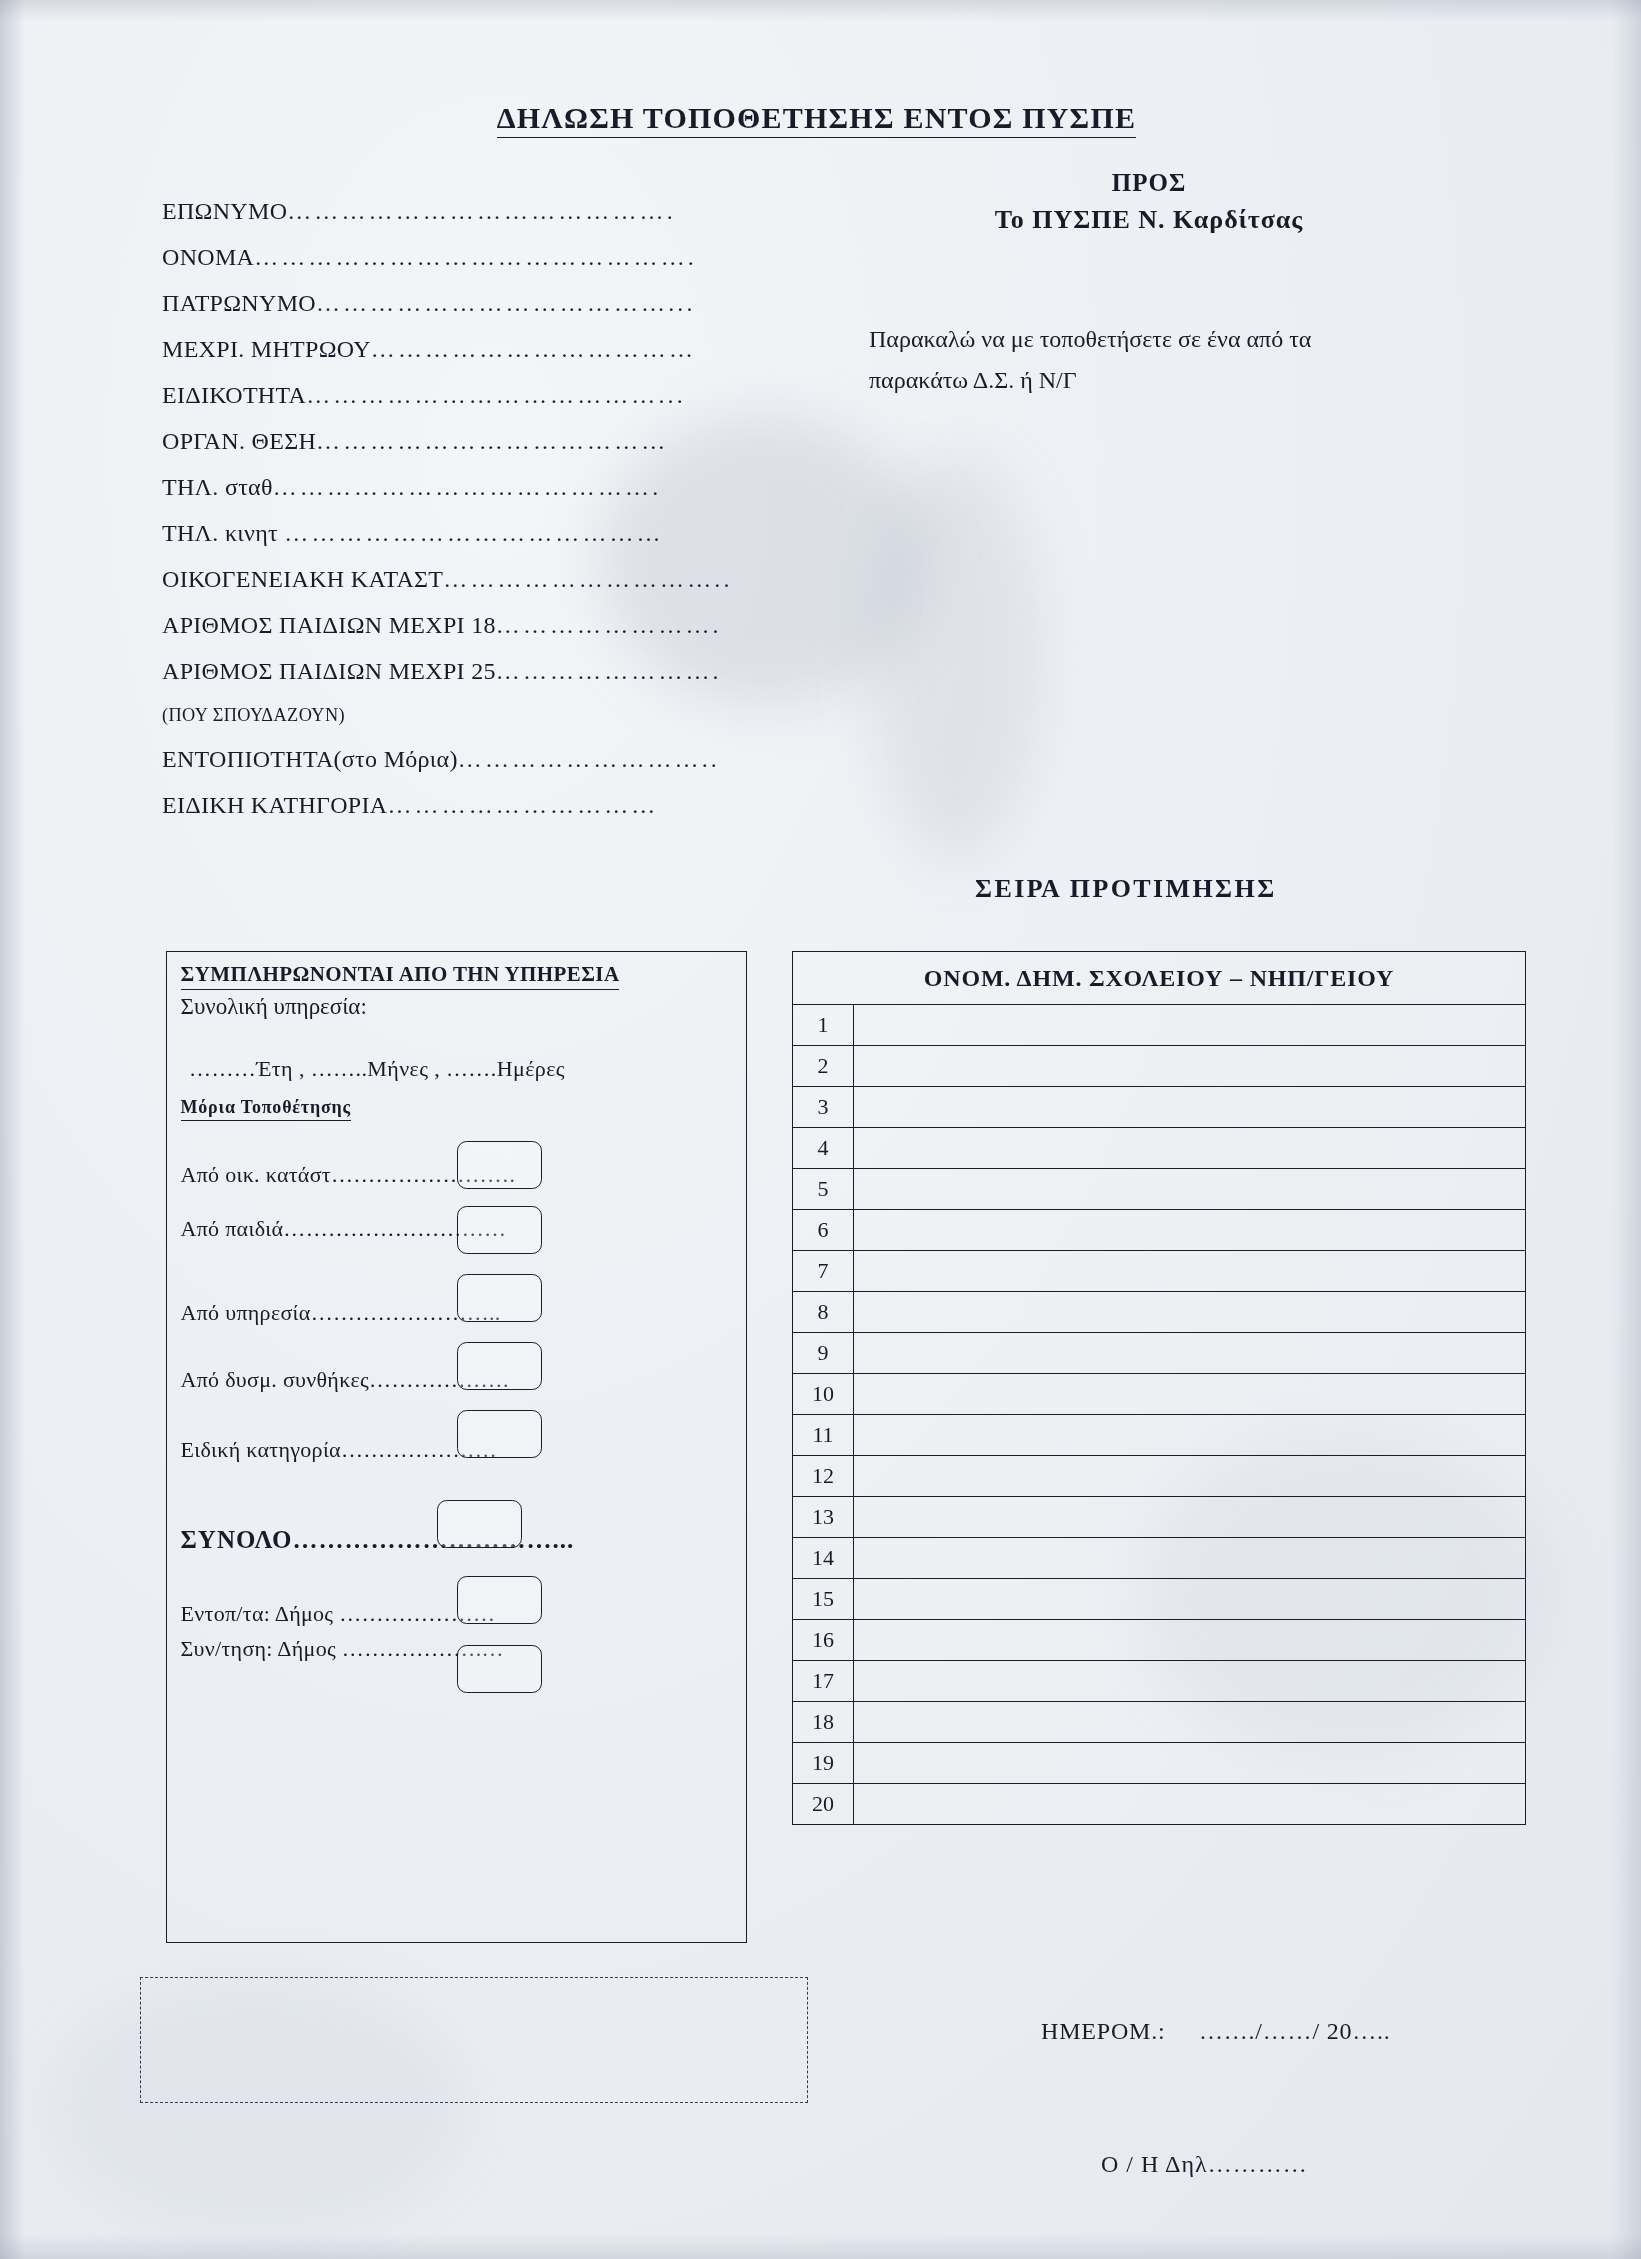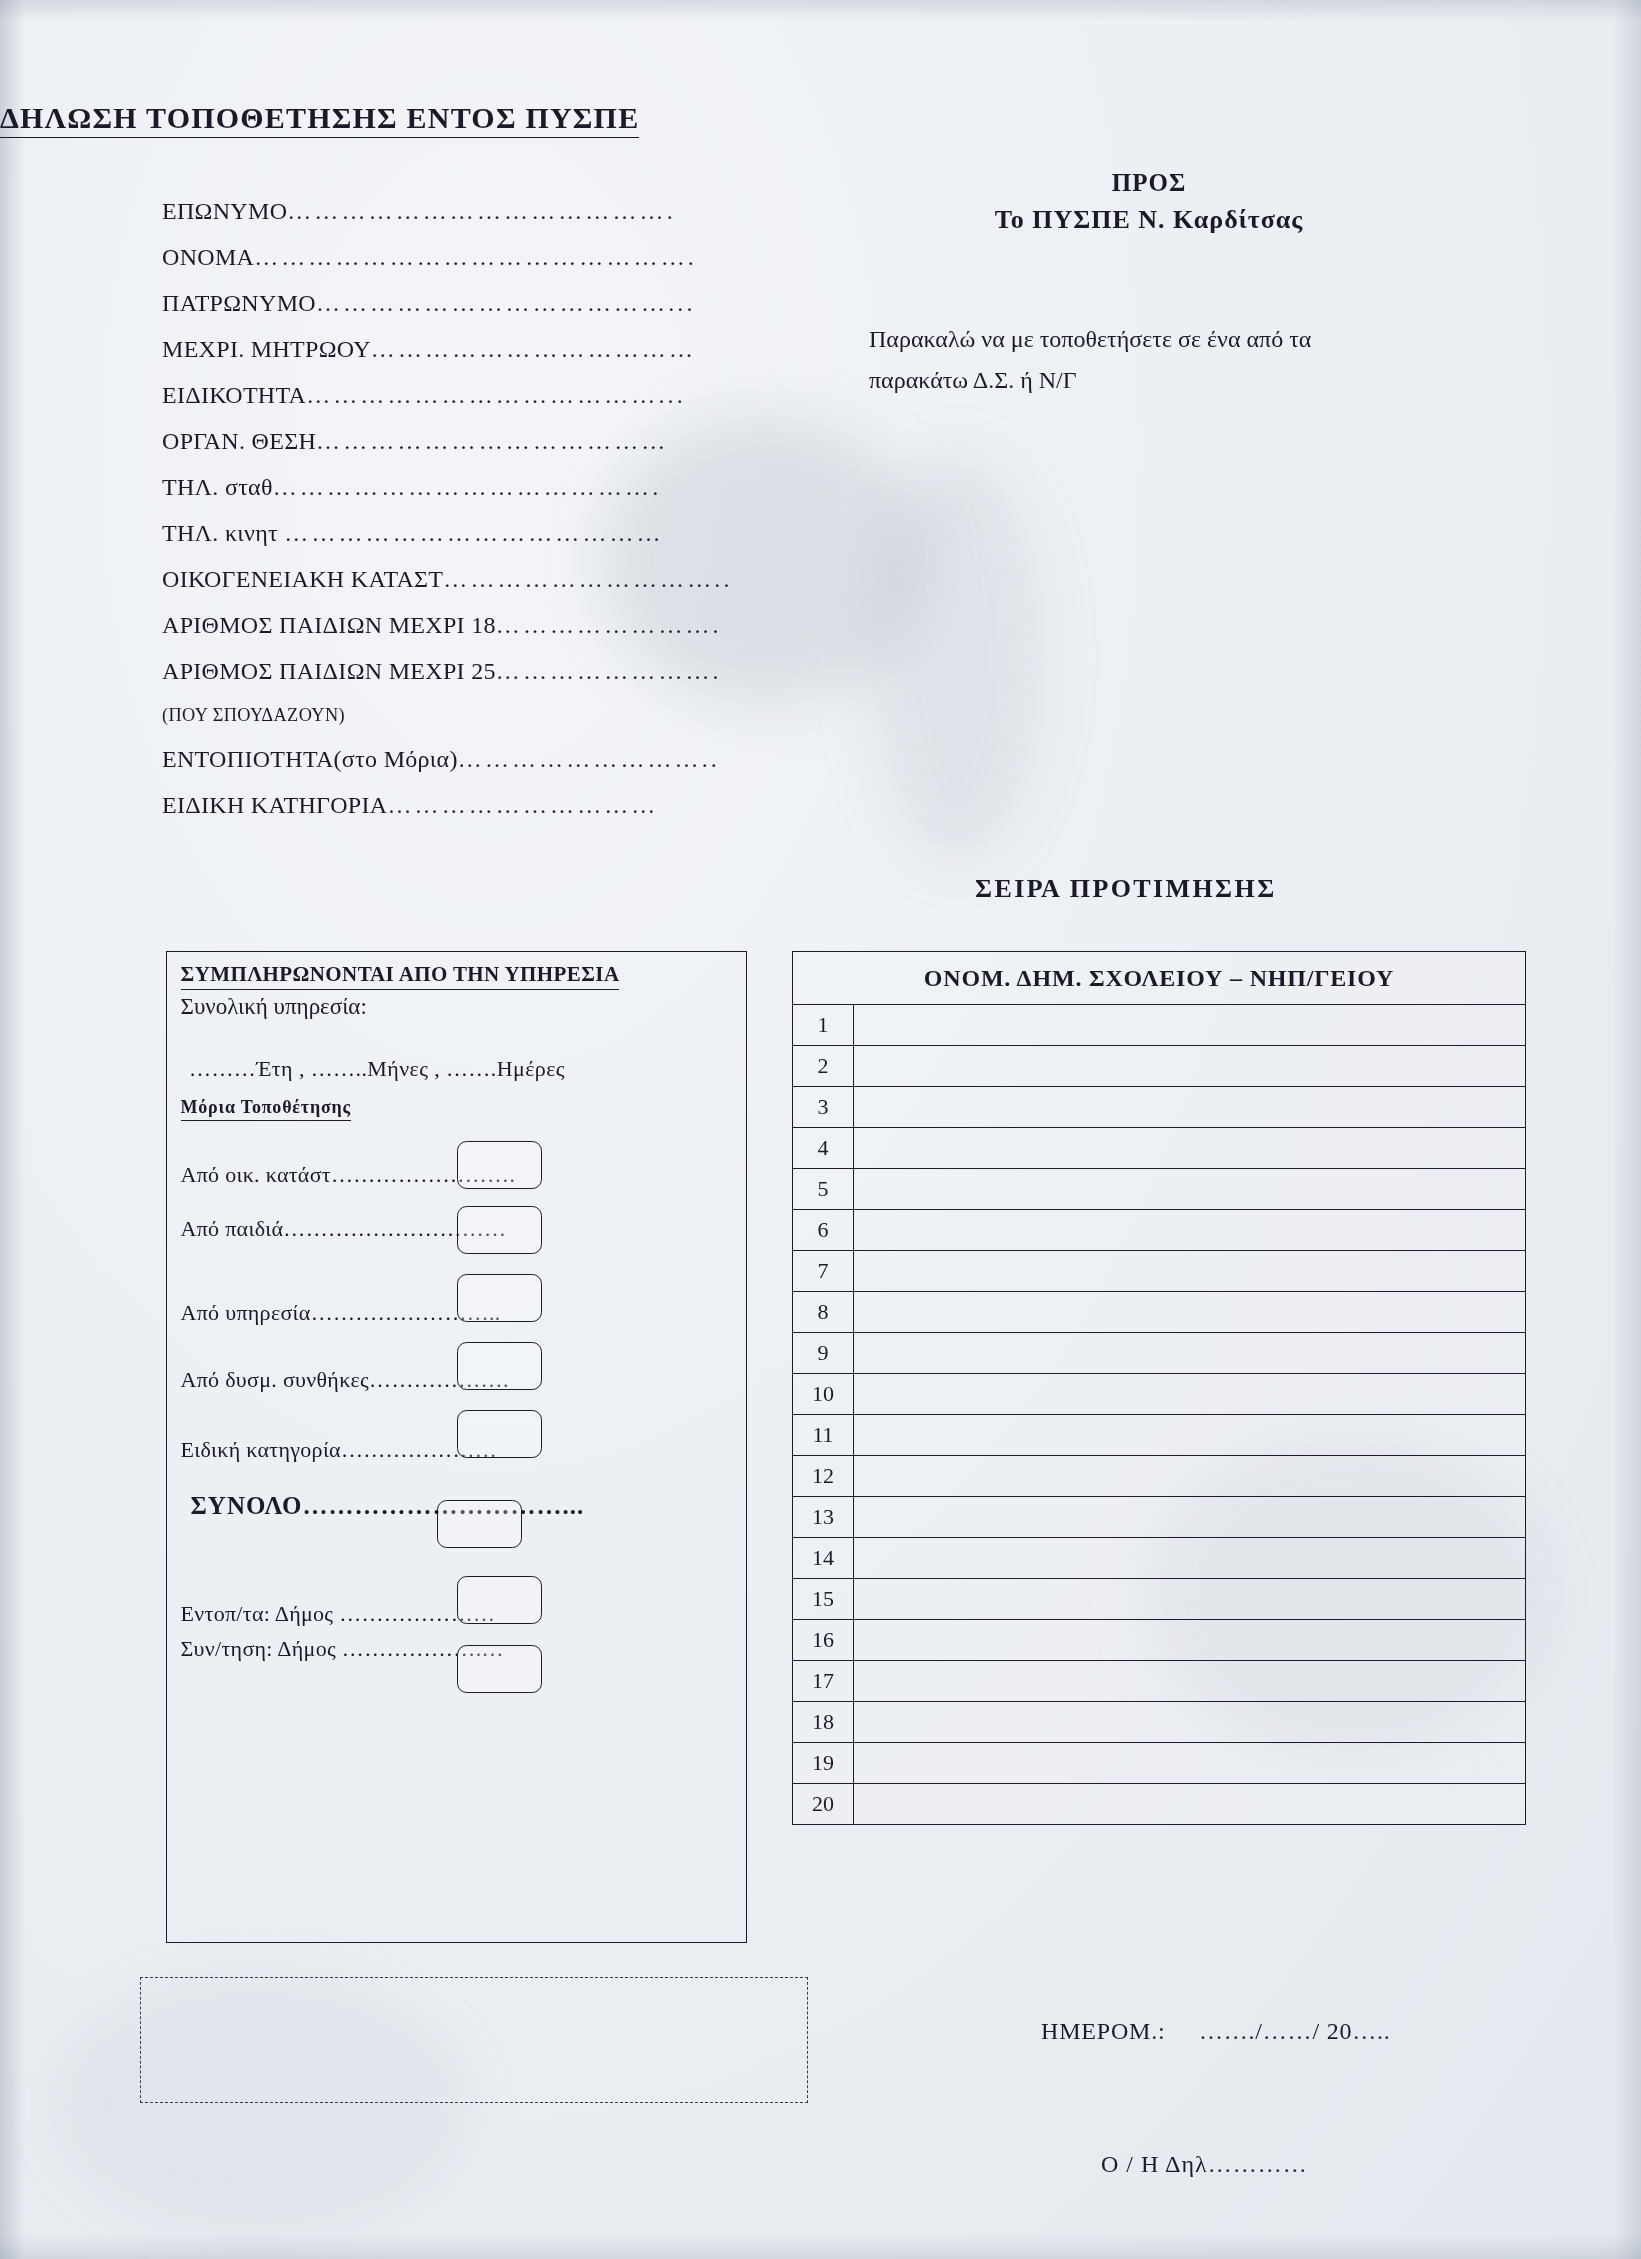--- a/index.html
+++ b/index.html
@@ -52,20 +52,21 @@
   .sheet {
     position: absolute;
     inset: 0;
   }
 
   
   .title {
     position: absolute;
     left: 0; right: 8px;
     top: 101px;
+    text-align: center;
     font-size: 30px;
     font-weight: bold;
     letter-spacing: 1.2px;
   }
   .title span {
     border-bottom: 1.9px solid #1a1a28;
     padding-bottom: 2.9px;
   }
 
   
@@ -341,21 +342,21 @@
     <div class="moria-row" style="top: 415px;">
       <span>Από  δυσμ. συνθήκες</span><span>……………….</span>
     </div>
     <div class="mbox" style="left: 290px; top: 390px;"></div>
 
     <div class="moria-row" style="top: 485px;">
       <span>Ειδική  κατηγορία</span><span>…………………</span>
     </div>
     <div class="mbox" style="left: 290px; top: 458px;"></div>
 
-    <div class="moria-row bold" style="top: 540px; margin-left: 10px;">
+    <div class="moria-row bold" style="top: 574px;">
       <span>ΣΥΝΟΛΟ</span><span>…………………………...</span>
     </div>
     <div class="mbox" style="left: 270px; top: 548px;"></div>
 
     <div class="moria-row" style="top: 649px;">
       <span>Εντοπ/τα: Δήμος </span><span>…………………</span>
     </div>
     <div class="mbox" style="left: 290px; top: 624px;"></div>
 
     <div class="moria-row" style="top: 684px;">

